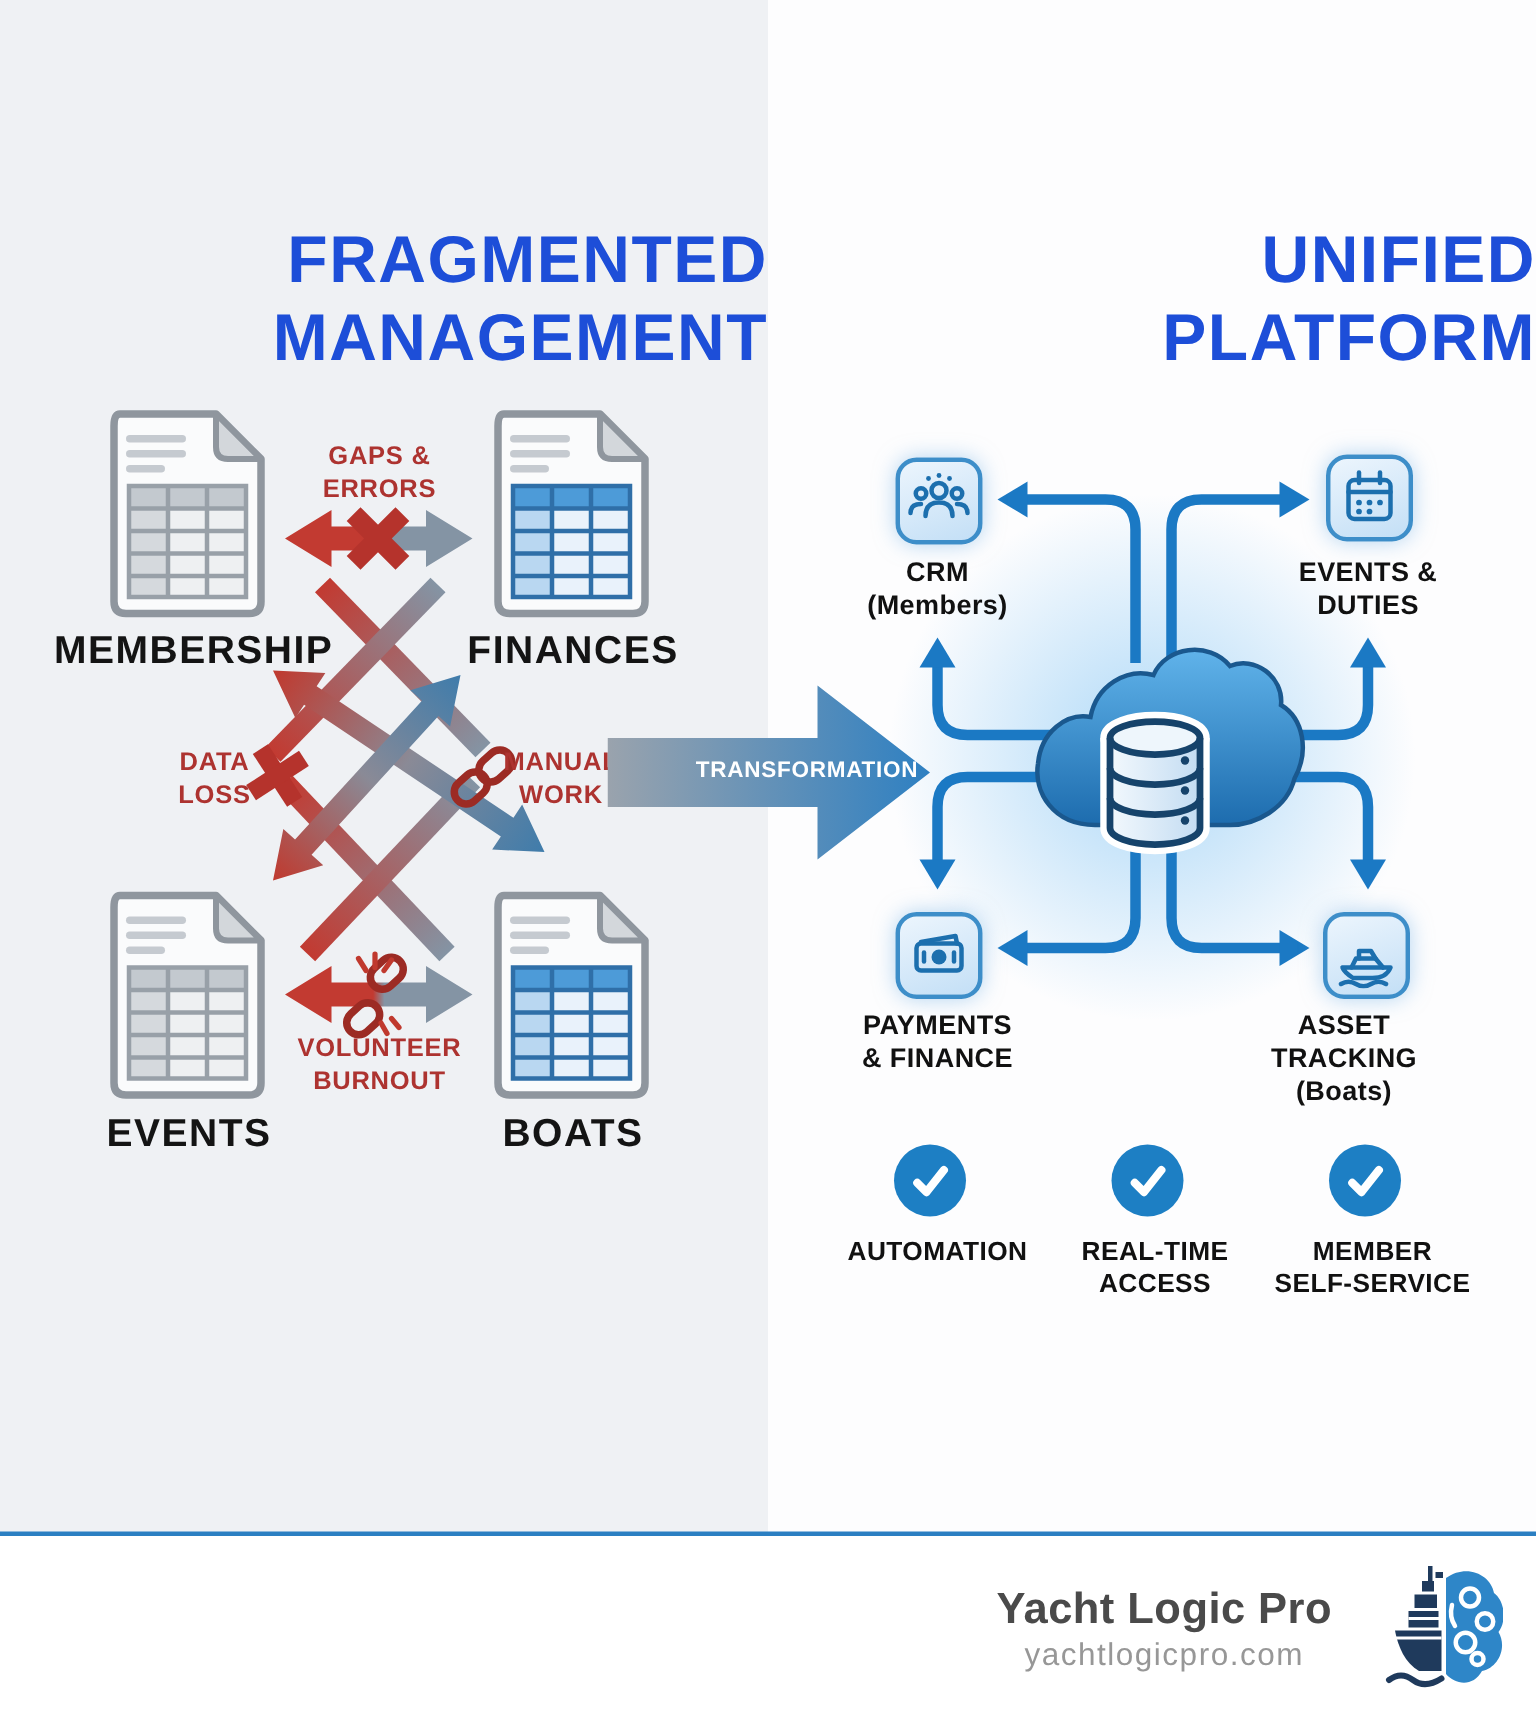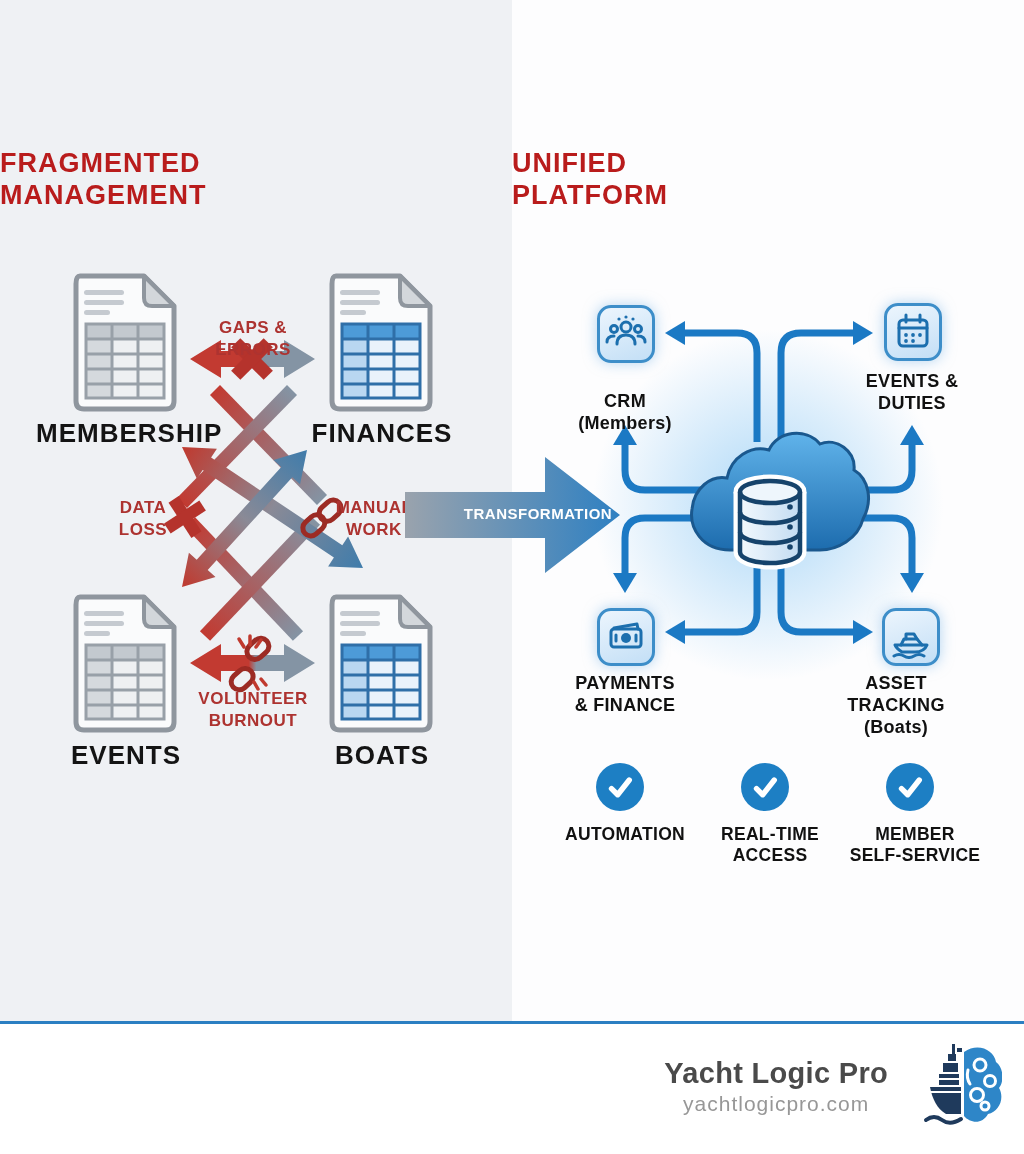--- a/index.html
+++ b/index.html
@@ -2,22 +2,22 @@
 <html><head>
 <meta charset="utf-8">
 <style>
   html,body{margin:0;padding:0;background:#fff;}
   #stage{position:relative;width:1024px;height:1154px;overflow:hidden;
          font-family:"Liberation Sans",sans-serif;background:#fff;}
   .panel{position:absolute;top:0;height:1023px;width:512px;}
   #left-panel{left:0;background:#eff1f4;}
   #right-panel{left:512px;background:#fdfdfe;}
   .abs{position:absolute;}
-  .big-title{width:100%;text-align:left;font-size:27px;font-weight:800;
-             color:#b91c1c;letter-spacing:1px;line-height:1.18;white-space:pre-line;}
+  .big-title{width:100%;text-align:right;font-size:44px;font-weight:800;
+             color:#1d4ed8;letter-spacing:1px;line-height:1.18;white-space:pre-line;}
   .doc-label{font-size:26px;font-weight:800;color:#141414;letter-spacing:1px;
              text-align:center;}
   .pain-label{font-size:17px;font-weight:800;color:#ad3330;letter-spacing:.5px;
               line-height:22px;text-align:center;white-space:pre-line;}
   .module-label{font-size:18px;font-weight:800;color:#111;line-height:22px;
                 text-align:center;white-space:pre-line;letter-spacing:.3px;}
   .benefit-label{font-size:17.5px;font-weight:800;color:#111;line-height:21px;
                  text-align:center;white-space:pre-line;letter-spacing:.3px;}
   .tile{position:absolute;width:58px;height:58px;border-radius:14px;
         border:3px solid #3d8ec9;background:linear-gradient(160deg,#ecf5fd,#c3dff6);
@@ -203,21 +203,21 @@
         <line x1="20" y1="99" x2="98" y2="99"></line>
           <line x1="20" y1="114" x2="98" y2="114"></line>
       </g>
     </svg>
 
     <div class="abs doc-label" style="left:36px;top:418px;width:180px;">MEMBERSHIP</div>
     <div class="abs doc-label" style="left:292px;top:418px;width:180px;">FINANCES</div>
     <div class="abs doc-label" style="left:36px;top:740px;width:180px;">EVENTS</div>
     <div class="abs doc-label" style="left:292px;top:740px;width:180px;">BOATS</div>
 
-    <div class="abs pain-label" style="left:193px;top:317px;width:120px;">GAPS &amp;
+    <div class="abs pain-label" style="left:193px;top:293px;width:120px;">GAPS &amp;
 ERRORS</div>
     <div class="abs pain-label" style="left:93px;top:497px;width:100px;">DATA
 LOSS</div>
     <div class="abs pain-label" style="left:324px;top:497px;width:100px;">MANUAL
 WORK</div>
     <div class="abs pain-label" style="left:173px;top:688px;width:160px;">VOLUNTEER
 BURNOUT</div>
   </div>
 
   <div id="right-panel" class="panel">
@@ -326,21 +326,21 @@
     </div>
     <div class="tile" style="left:370px;top:608px;">
       <svg width="44" height="44" viewBox="0 0 44 44" fill="none" stroke="#1c6fae" stroke-width="3" stroke-linecap="round" stroke-linejoin="round">
         <path d="M 6,30 H 38 C 36,35 31,37 26,37 H 13 C 10,35 7,33 6,30 Z"></path>
         <path d="M 12,30 L 15,24 H 28 L 33,30"></path>
         <path d="M 17,24 V 19 H 25 L 28,24"></path>
         <path d="M 5,41 Q 10,38 15,41 Q 20,44 25,41 Q 30,38 35,41"></path>
       </svg>
     </div>
 
-    <div class="abs module-label" style="left:33px;top:370px;width:160px;margin-top:20px;">CRM
+    <div class="abs module-label" style="left:33px;top:370px;width:160px;">CRM
 (Members)</div>
     <div class="abs module-label" style="left:320px;top:370px;width:160px;">EVENTS &amp;
 DUTIES</div>
     <div class="abs module-label" style="left:33px;top:672px;width:160px;">PAYMENTS
 &amp; FINANCE</div>
     <div class="abs module-label" style="left:304px;top:672px;width:160px;">ASSET
 TRACKING
 (Boats)</div>
 
     <div class="check-circle" style="left:84px;top:763px;">

